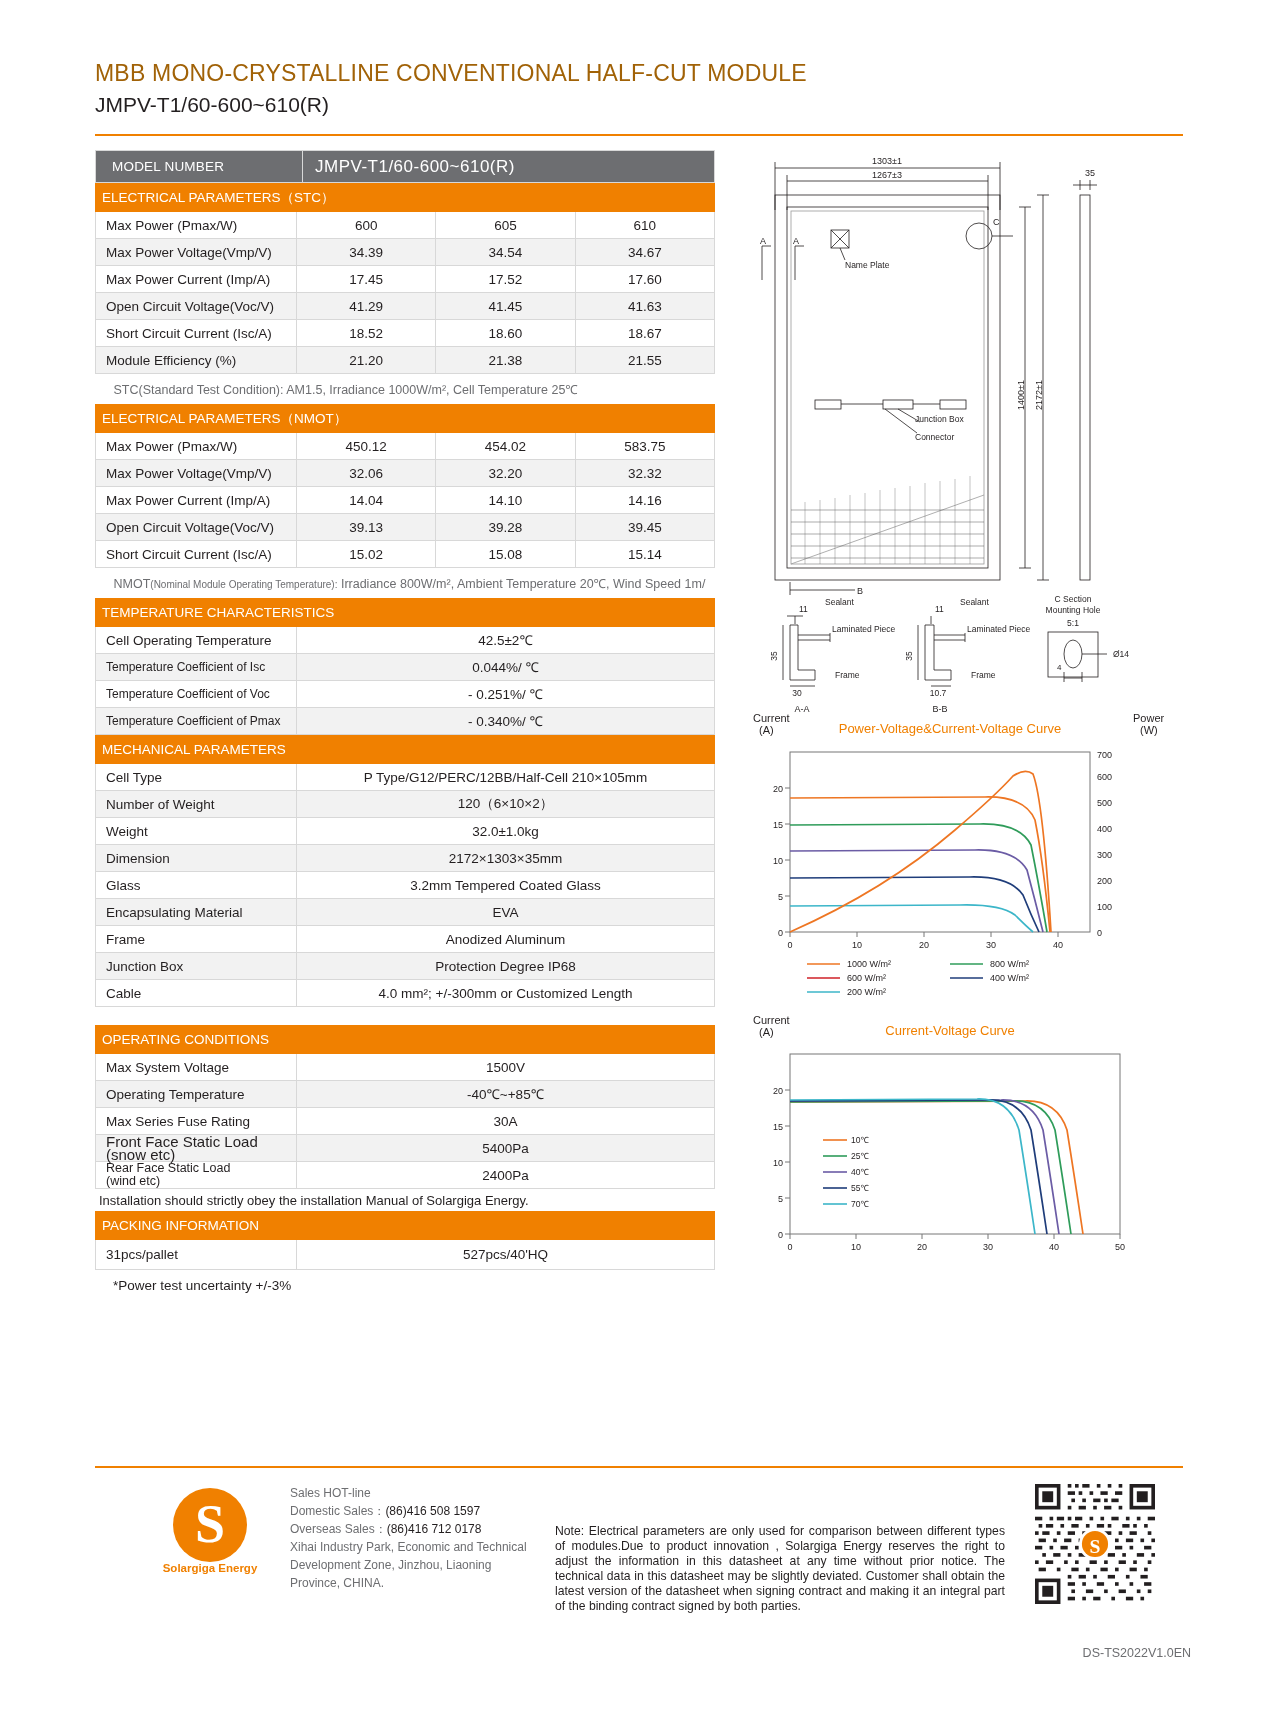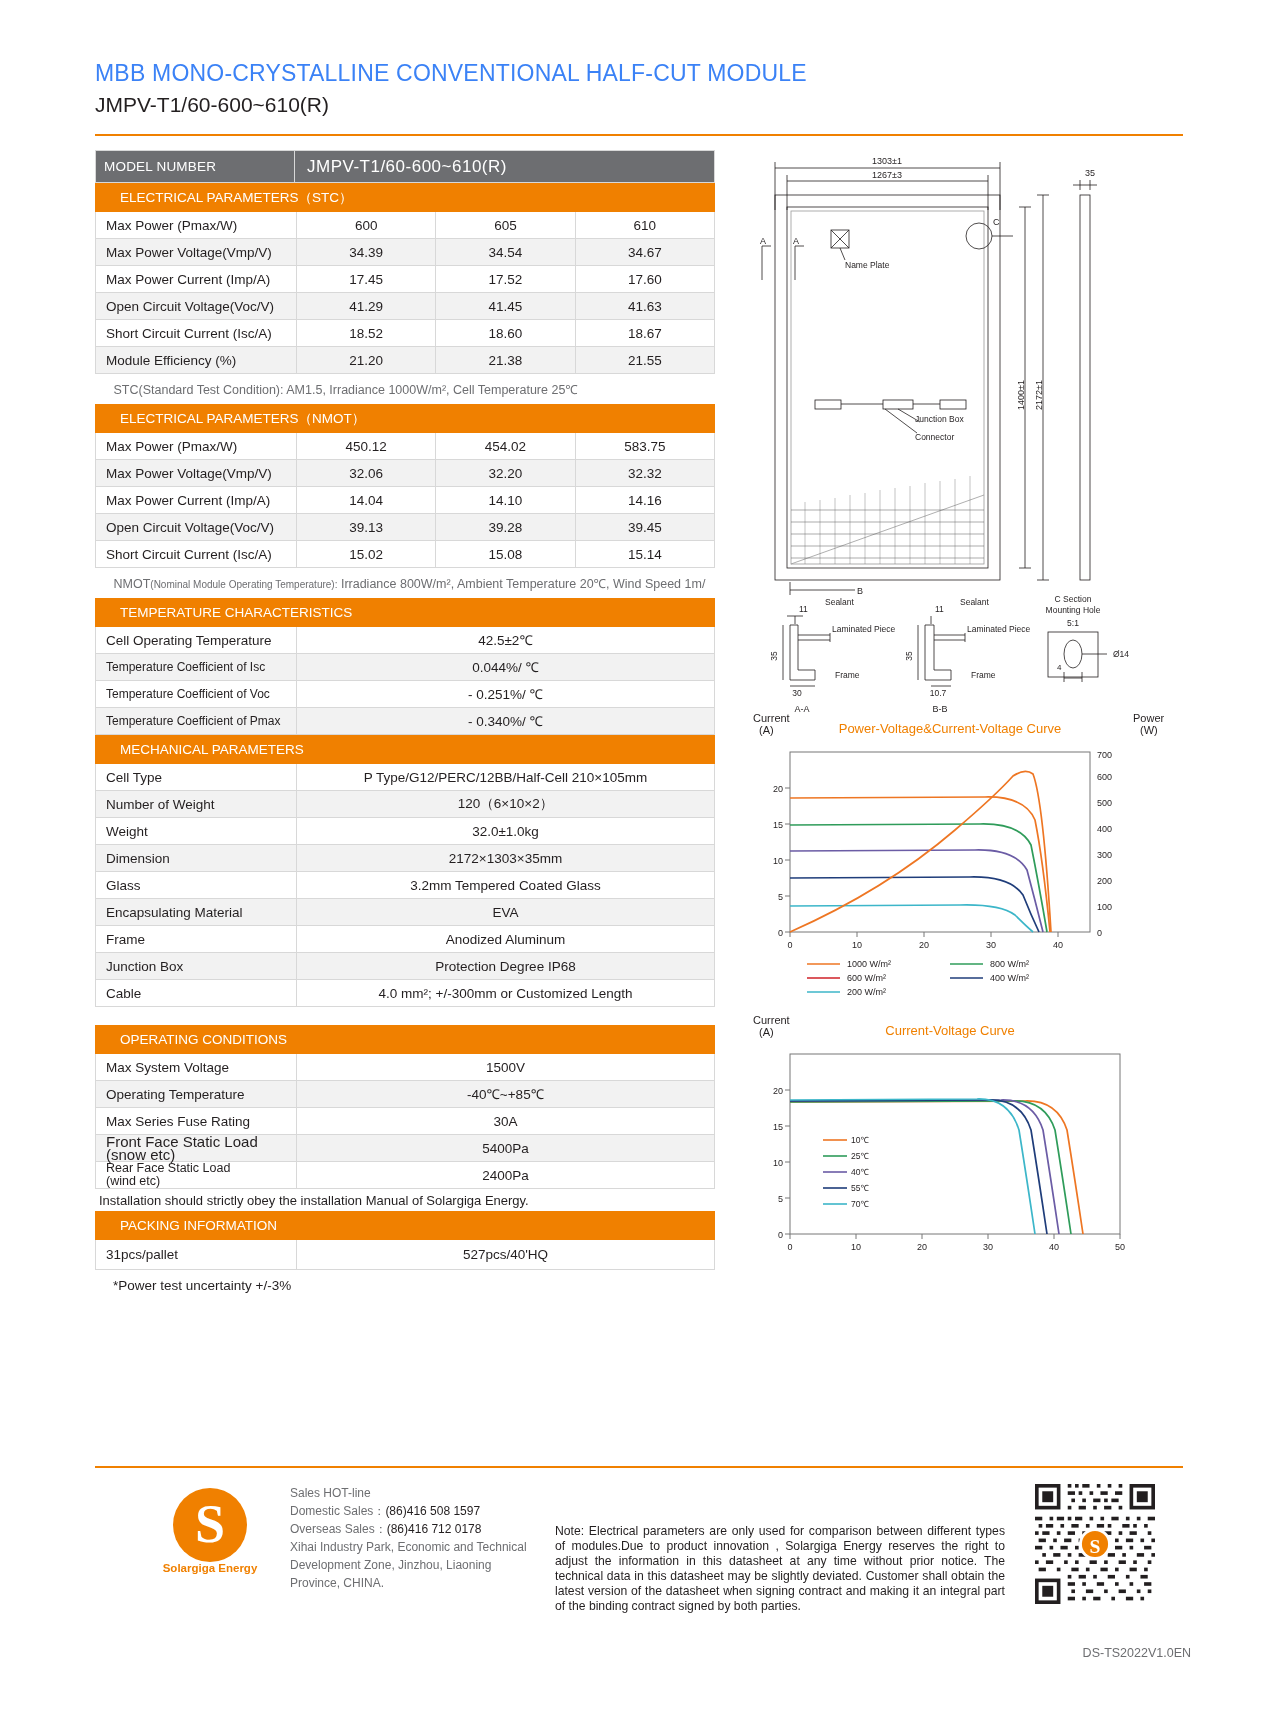--- a/index.html
+++ b/index.html
@@ -8,32 +8,32 @@
     background:#ffffff;
     font-family:"Liberation Sans", sans-serif;
     color:#231f20;
     position:relative;
     overflow:hidden;
   }
   .page{position:relative;width:1276px;height:1719px;box-sizing:border-box;padding:0;}
 
   
   .header{position:absolute;left:95px;top:60px;width:1090px;}
-  .title1{font-size:23px;letter-spacing:.2px;color:#3b82f6;}
+  .title1{font-size:23px;letter-spacing:.2px;color:#a16207;}
   .title2{font-size:21px;margin-top:6px;color:#231f20;}
   .hr-orange{position:absolute;left:95px;top:134px;width:1088px;height:2px;background:#f08000;}
 
   
   .left{position:absolute;left:95px;top:150px;width:620px;}
   table{border-collapse:collapse;width:100%;font-size:13.5px;}
   td{border:1px solid #d8d8d8;padding:0;}
   .modelrow td{background:#6d6e71;color:#fff;height:31px;}
-  .modelrow td.lbl{padding-left:8px;font-size:13.5px;letter-spacing:.2px;}
+  .modelrow td.lbl{padding-left:16px;font-size:13.5px;letter-spacing:.2px;}
   .modelrow td.val{padding-left:12px;font-size:17px;letter-spacing:.5px;}
-  .sect td{background:#f08000;color:#fff;height:27px;padding-left:24px;font-size:13.5px;border:1px solid #f08000;}
+  .sect td{background:#f08000;color:#fff;height:27px;padding-left:6px;font-size:13.5px;border:1px solid #f08000;}
   .prow td{height:26px;}
   .prow td.lbl{padding-left:10px;width:190px;}
   .prow td.v{text-align:center;}
   .prow.alt td{background:#f2f2f2;}
   .note td{border:none;padding:4px 0 4px 18px;color:#6d6e71;font-size:12.5px;height:22px;}
   .note-small{font-size:10px;}
   .prow td.full{text-align:center;}
   .tiny-lbl{font-size:12px;}
   .installnote{font-size:13px;padding:4px 0 3px 4px;color:#231f20;}
   .spacer{height:18px;}

